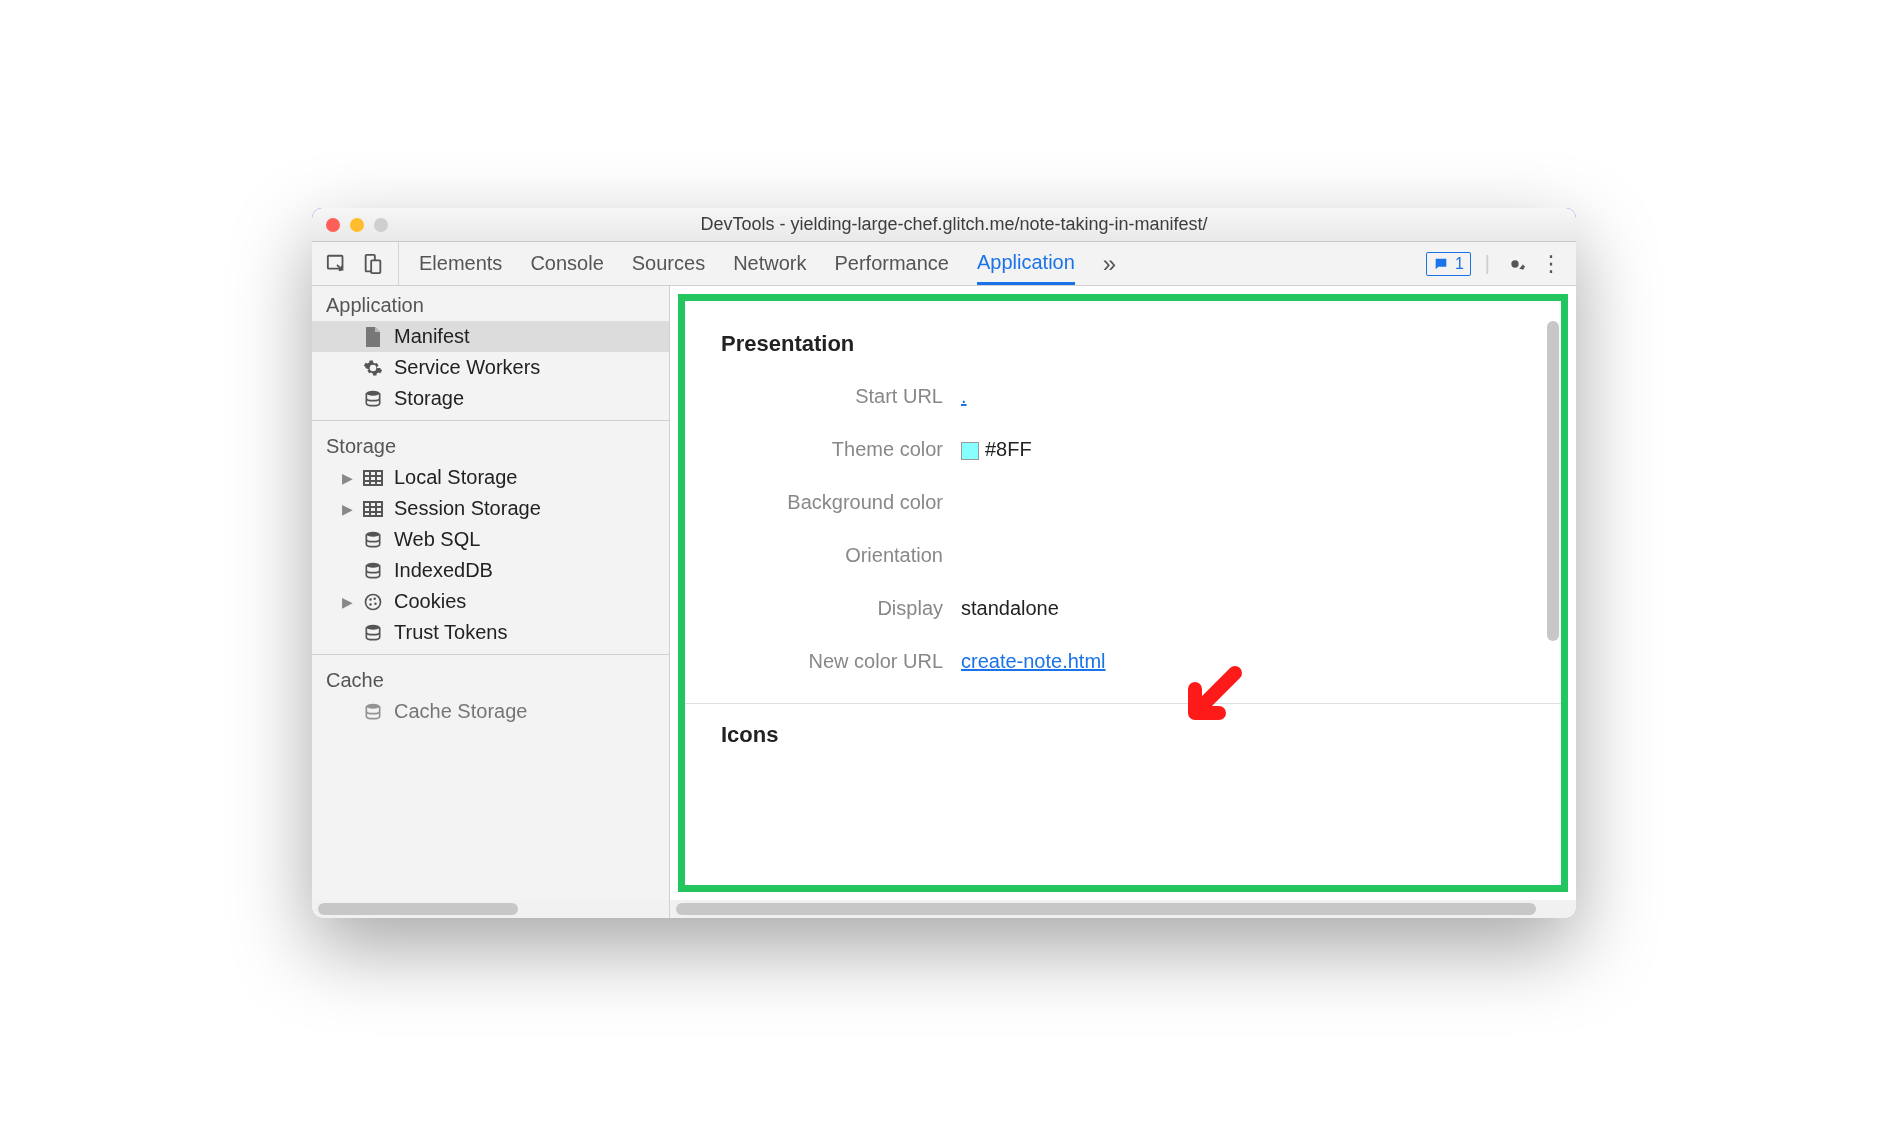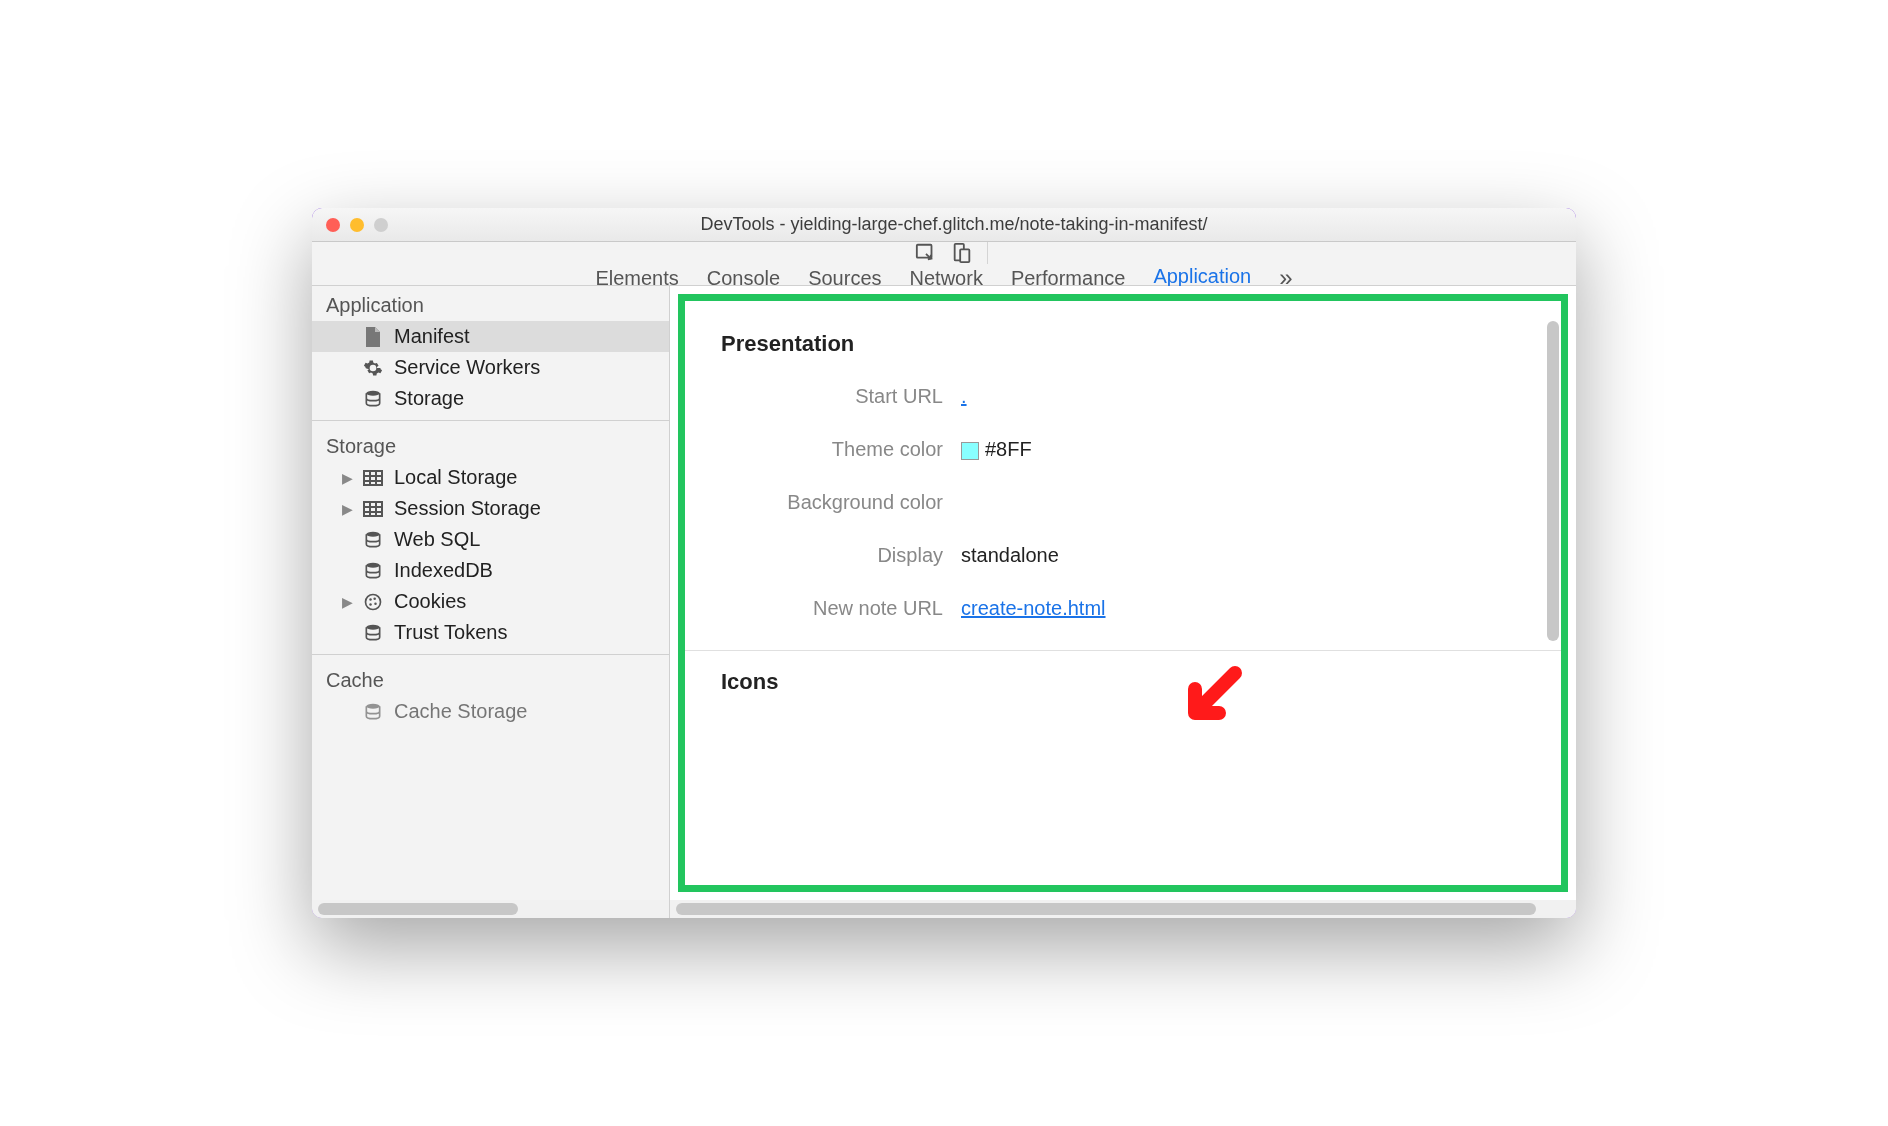--- a/index.html
+++ b/index.html
@@ -8,21 +8,21 @@
   .window {
     width: 1264px; height: 710px; background:#6d28d9; border-radius:10px; box-shadow: 0 30px 80px rgba(0,0,0,0.35); overflow: hidden; display:flex; flex-direction:column;
   }
   .titlebar {
     height:34px; background: linear-gradient(#f6f6f6,#e9e9e9); border-bottom:1px solid #c9c9c9; display:flex; align-items:center; font-size:18px; color:#4a4a4a;
   }
   .traffic { display:flex; gap:10px; padding:0 14px; }
   .tl { width:14px; height:14px; border-radius:50%; }
   .tl.red{background:#ff5f57;} .tl.yel{background:#ffbd2e;} .tl.grn{background:#cfcfcf;}
   .title { flex:1; text-align:center; font-size:18px; color:#3d3d3d; }
-  .toolbar { height:44px; border-bottom:1px solid #d0d0d0; background:#f3f3f3; display:flex; align-items:center; font-size:20px; color:#555;flex-direction:column; }
+  .toolbar { height:44px; border-bottom:1px solid #d0d0d0; background:#f3f3f3; display:flex; align-items:center; font-size:20px; color:#555; }
   .tb-left { display:flex; align-items:center; gap:14px; padding:0 14px; border-right:1px solid #d4d4d4; height:100%; }
   .tabs { display:flex; align-items:center; gap:28px; padding:0 20px; flex:1; height:100%; }
   .tab { color:#555; cursor:pointer; height:100%; display:flex; align-items:center; }
   .tab.active { color:#1a73e8; border-bottom:3px solid #1a73e8; }
   .tb-right { display:flex; align-items:center; gap:14px; padding:0 14px; height:100%; }
   .badge { border:1px solid #1a73e8; color:#1a73e8; font-size:16px; padding:2px 6px; border-radius:2px; display:flex; align-items:center; gap:6px; }
   .content { flex:1; display:flex; min-height:0; }
   .sidebar { width:358px; background:#f3f3f3; border-right:1px solid #d0d0d0; overflow:hidden; display:flex; flex-direction:column; font-size:20px; color:#222; position:relative; }
   .group-title { font-size:20px; color:#555; padding:8px 14px 4px 14px; }
   .item { display:flex; align-items:center; gap:10px; padding:4px 14px 4px 30px; cursor:pointer; }
@@ -231,25 +231,29 @@
           <div class="label">Theme color</div>
           <div class="val">
             <span class="swatch" style="background:#88FFFF"></span><span>#8FF</span>
           </div>
         </div>
         <div class="row">
           <div class="label">Background color</div>
           <div class="val"></div>
         </div>
         <div class="row">
+          <div class="label">Orientation</div>
+          <div class="val"></div>
+        </div>
+        <div class="row">
           <div class="label">Display</div>
           <div class="val">standalone</div>
         </div>
         <div class="row">
-          <div class="label">New note URL</div>
+          <div class="label">New color URL</div>
           <div class="val"><a class="link">create-note.html</a></div>
         </div>
 
         <div style="border-top:1px solid #e0e0e0; margin:10px -36px 0 -36px;"></div>
         <div class="section-head" style="margin-top:18px;">Icons</div>
 
         <div class="arrow-annot" style="left:490px; top:362px;">
           <svg width="70" height="70" viewBox="0 0 70 70">
               <path d="M60 10 L20 50 M20 50 L20 26 M20 50 L44 50" stroke="#ff1a1a" stroke-width="14" stroke-linecap="round" fill="none"></path>
             </svg>

